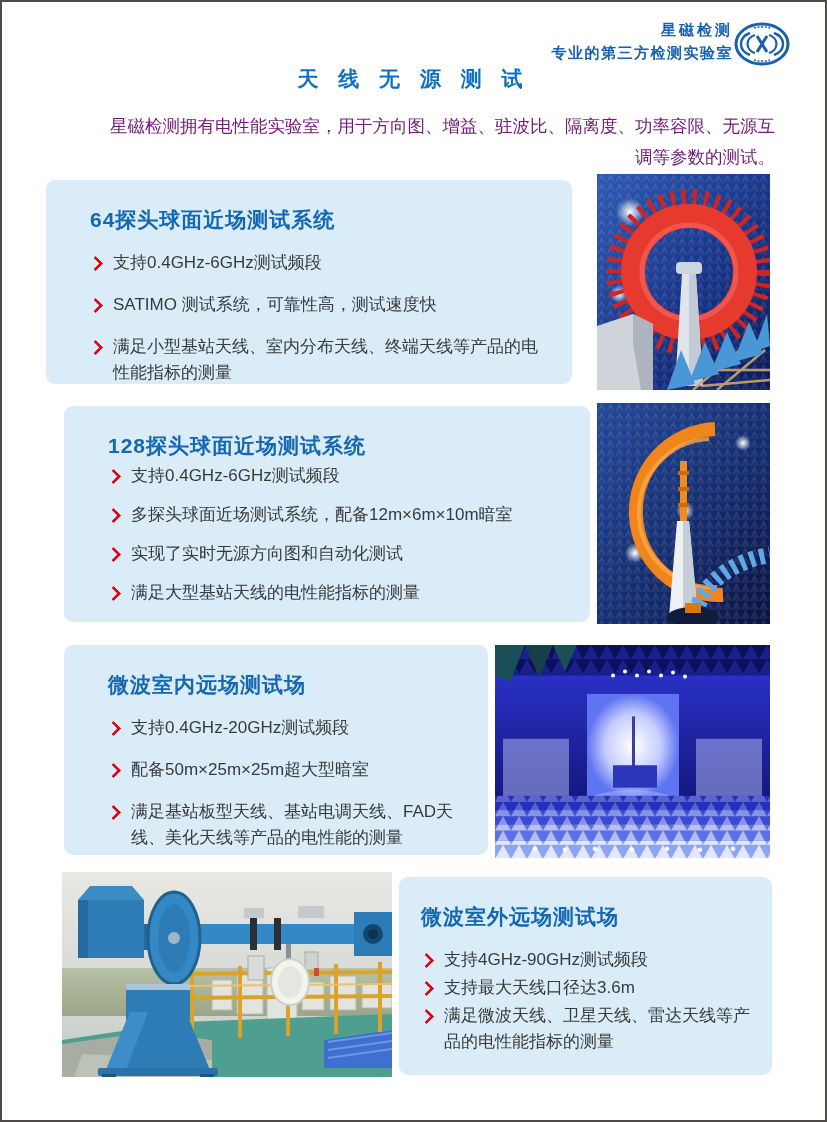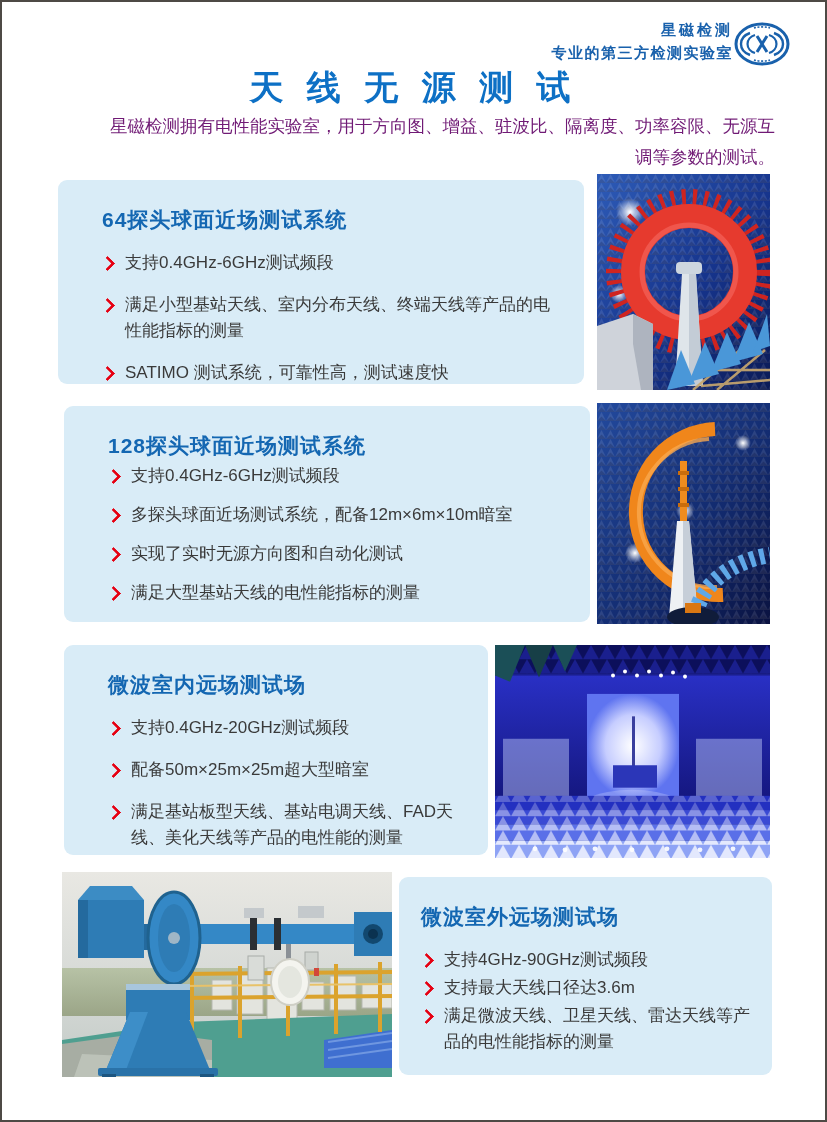--- a/index.html
+++ b/index.html
@@ -9,37 +9,37 @@
     font-family:"Liberation Sans","DejaVu Sans",sans-serif;
   }
   
   .header-brand{position:absolute;top:17px;right:92px;text-align:right;
     color:#1961ac;font-weight:bold;line-height:1.5;}
   .brand-name{font-size:15px;letter-spacing:3px;}
   .brand-tagline{font-size:15px;letter-spacing:1.5px;}
   .brand-logo{position:absolute;top:19px;right:35px;width:56px;height:46px;}
   
   .page-title{position:absolute;top:63px;left:0;width:100%;text-align:center;
-    font-size:34px;font-weight:bold;color:#0d70c5;letter-spacing:7px;}
+    font-size:21px;font-weight:bold;color:#0d70c5;letter-spacing:7px;}
   .intro{position:absolute;top:105px;left:62px;width:707px;margin:4px;
     font-size:17.5px;line-height:1.78;color:#701a75;text-indent:2em;text-align:right;}
   
   .card{position:absolute;background:#d9ecf7;border-radius:9px;
     box-sizing:border-box;padding:26px 18px 0 44px;}
   .card-title{font-size:21px;font-weight:bold;color:#1467b2;
     margin:0 0 16px 0;letter-spacing:1px;}
   .bullets{display:flex;flex-direction:column;gap:16px;}
   .bullet{display:flex;align-items:flex-start;font-size:17px;
     color:#3a3a3a;line-height:26px;}
   .chev{flex:0 0 auto;width:8px;height:8px;border-top:3.5px solid #e60012;
     border-right:3.5px solid #e60012;transform:rotate(45deg);
     margin:8px 12px 0 0;border-radius:1px;}
   .photo{position:absolute;overflow:hidden;background:#123;}
   .photo svg{display:block;width:100%;height:100%;}
-  #card-1{left:56px;top:178px;width:526px;height:204px;}
+  #card-1{left:44px;top:178px;width:526px;height:204px;}
   #photo-1{left:595px;top:172px;width:173px;height:216px;}
   #card-2{left:62px;top:404px;width:526px;height:216px;}
   #card-2 .card-title{margin-bottom:3px;}
   #card-2 .bullets{gap:13px;}
   #photo-2{left:595px;top:401px;width:173px;height:221px;}
   #card-3{left:62px;top:643px;width:424px;height:210px;}
   #photo-3{left:493px;top:643px;width:275px;height:213px;}
   #card-4{left:397px;top:875px;width:373px;height:198px;padding:26px 16px 0 22px;}
   #card-4 .card-title{}
   #card-4 .bullets{gap:2px;}
@@ -72,25 +72,25 @@
 
   <div class="card" id="card-1">
     <h2 class="card-title">64探头球面近场测试系统</h2>
     <div class="bullets">
       <div class="bullet">
         <span class="chev"></span>
         <span>支持0.4GHz-6GHz测试频段</span>
       </div>
       <div class="bullet">
         <span class="chev"></span>
+        <span>SATIMO 测试系统，可靠性高，测试速度快</span>
+      </div>
+      <div class="bullet">
+        <span class="chev"></span>
         <span>满足小型基站天线、室内分布天线、终端天线等产品的电性能指标的测量</span>
-      </div>
-      <div class="bullet">
-        <span class="chev"></span>
-        <span>SATIMO 测试系统，可靠性高，测试速度快</span>
       </div>
     </div>
   </div>
 
   <div class="photo" id="photo-1">
     <svg viewBox="0 0 173 216" preserveAspectRatio="none" aria-hidden="true">
       <defs>
         <linearGradient id="p1bg" x1="0" y1="0" x2="1" y2="1">
           <stop offset="0" stop-color="#2e5cb8"></stop>
             <stop offset="0.55" stop-color="#16348c"></stop>

